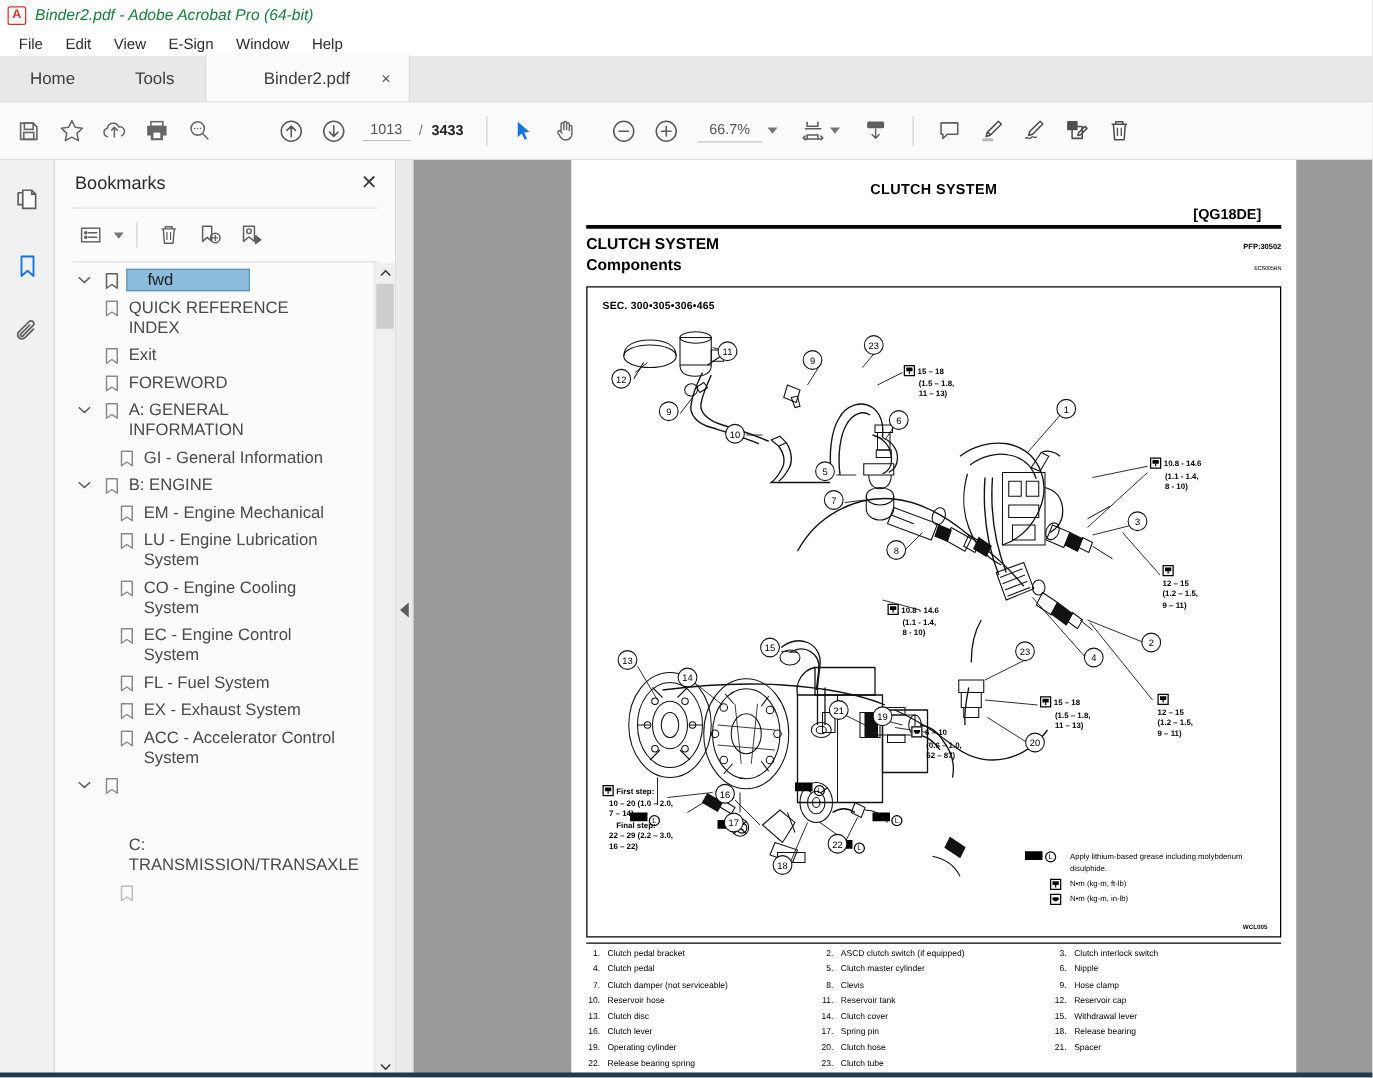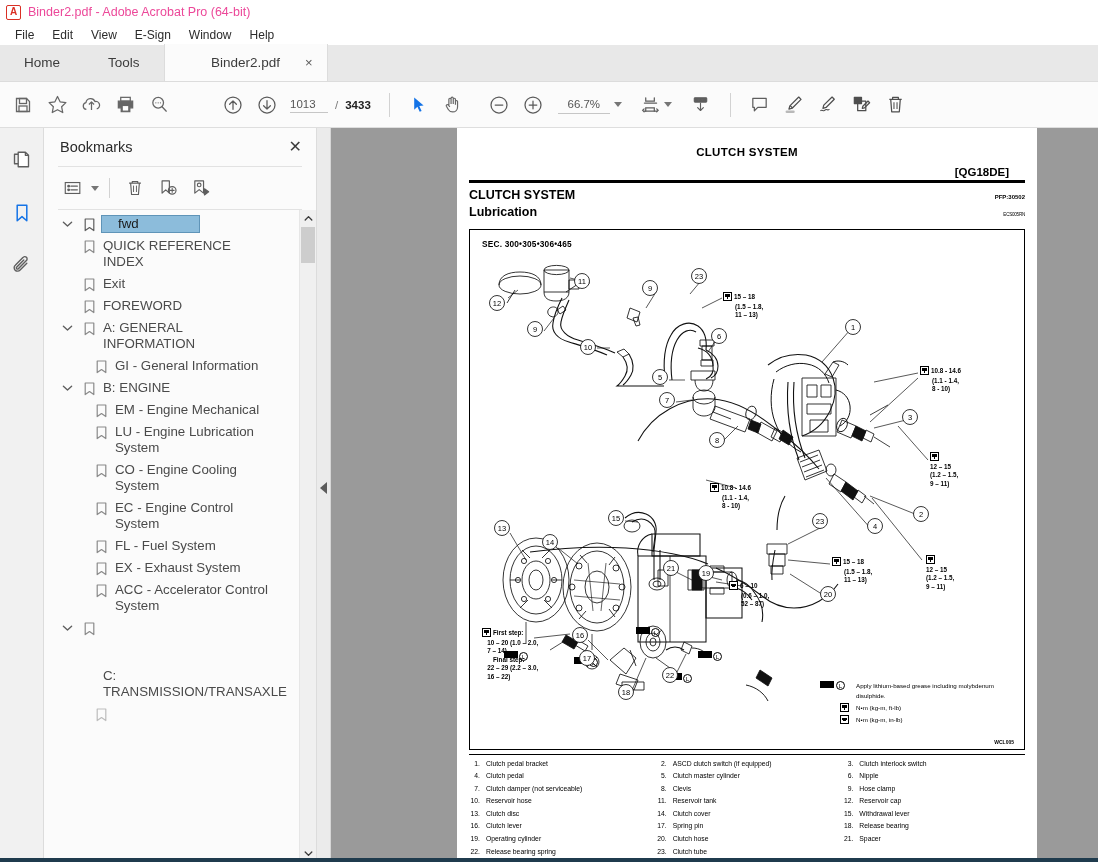--- a/index.html
+++ b/index.html
@@ -21,21 +21,21 @@
   .acrobat-logo {
     width: 15px; height: 15px; border-radius: 2px;
     background: #ffffff; border: 1px solid #d93025;
     position: relative; margin-right: 7px; flex: 0 0 auto;
   }
   .acrobat-logo::after {
     content: "A"; position: absolute; left: 0; right: 0; top: -1px;
     text-align: center; font-size: 10px; color: #d93025; font-weight: bold;
     line-height: 14px;
   }
-  .titlebar-text { font-size: 12.5px; color: #ec4899; }
+  .titlebar-text { font-size: 12.5px; color: #15803d; font-style: italic; }
 
   
   .menubar {
     height: 21px; display: flex; align-items: center;
     background: #ffffff; padding-left: 6px; gap: 0px;
   }
   .menu-item {
     font-size: 12px; color: #2b2b2b; padding: 2px 9px; cursor: default;
   }
 
@@ -72,21 +72,21 @@
     justify-content: center; cursor: pointer; border-radius: 3px;
     flex: 0 0 auto;
   }
   .tb-gap-lg { width: 40px; flex: 0 0 auto; }
   .tb-gap-sm { width: 12px; flex: 0 0 auto; }
   .tb-sep { width: 1px; height: 24px; background: #d2d2d2; margin: 0 12px; flex: 0 0 auto; }
   .pagebox {
     display: flex; align-items: center; gap: 7px; margin: 0 6px; flex: 0 0 auto;
   }
   .page-input {
-    width: 38px; font-size: 11.5px; color: #555;
+    width: 38px; text-align: center; font-size: 11.5px; color: #555;
     border: none; border-bottom: 1px solid #c6c6c6; background: transparent;
     padding: 2px 0; font-family: "Liberation Sans", sans-serif;
   }
   .page-sep { font-size: 11.5px; color: #777; }
   .page-total { font-size: 11.5px; color: #222; font-weight: bold; }
   .zoombox { display: flex; align-items: center; gap: 4px; margin-left: 8px; flex: 0 0 auto; }
   .zoom-val {
     width: 52px; text-align: center; font-size: 11.5px; color: #555;
     border-bottom: 1px solid #c6c6c6; padding: 3px 0; background: transparent;
     border-top: none; border-left: none; border-right: none;
@@ -698,21 +698,21 @@
 
         <div class="pg-title">CLUTCH SYSTEM</div>
         <div class="pg-engine">[QG18DE]</div>
         <div class="pg-hr"></div>
 
         <div class="pg-sec-row">
           <div class="pg-sec-title">CLUTCH SYSTEM</div>
           <div class="pg-pfp">PFP:30502</div>
         </div>
         <div class="pg-sub-row">
-          <div class="pg-sub">Lubrication</div>
+          <div class="pg-sub">Components</div>
           <div class="pg-code">ECS005RN</div>
         </div>
 
         <div class="diagram">
           <div class="sec-label">SEC. 300•305•306•465</div>
 
           <svg width="596" height="519" viewBox="0 0 596 519" style="position:absolute;left:0;top:0;" fill="none" stroke="#111" stroke-width="0.85">
 
             <ellipse cx="50" cy="55" rx="21" ry="9"></ellipse>
             <path d="M29 55c0-9 9-13 21-13s21 4 21 13"></path>

